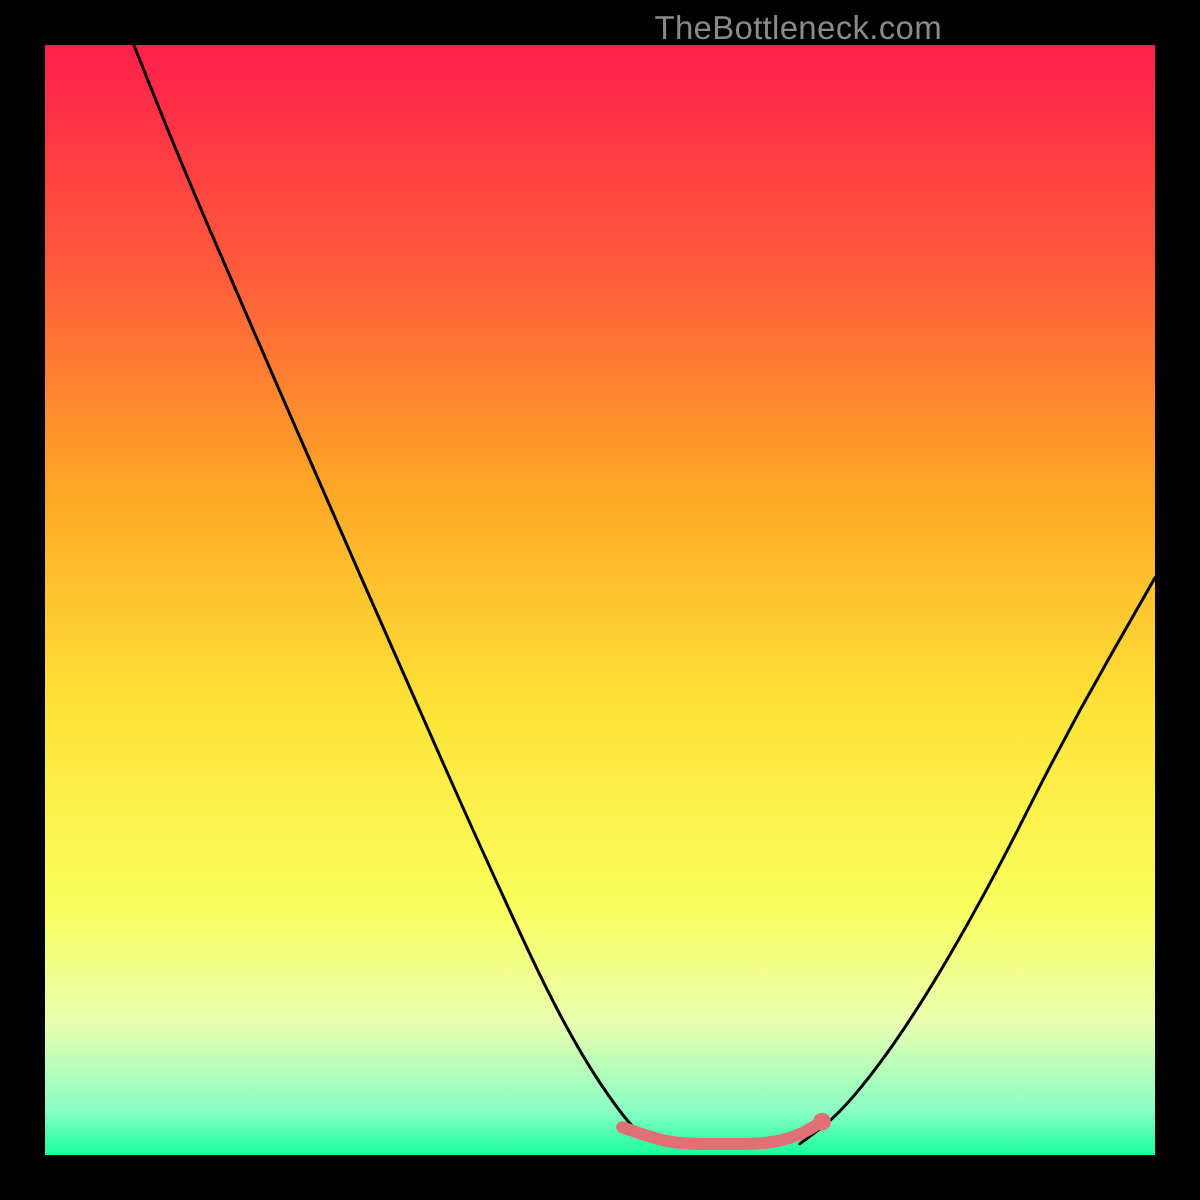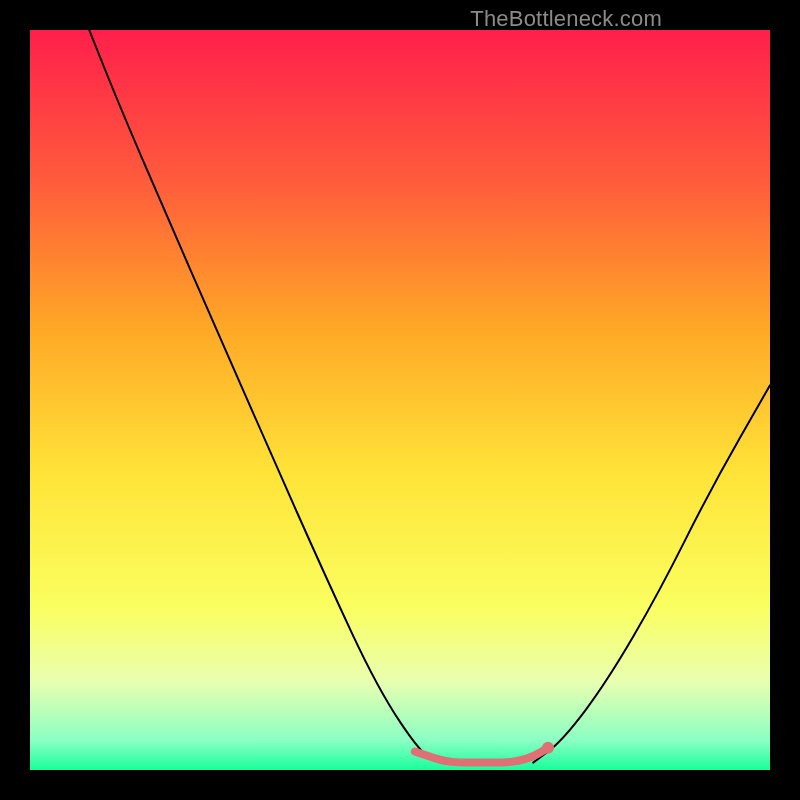--- a/index.html
+++ b/index.html
@@ -9,21 +9,20 @@
     height: 800px;
     overflow: hidden;
     background: #000;
     font-family: Arial, Helvetica, sans-serif;
   }
   .frame {
     position: relative;
     width: 640px;
     height: 800px;
     background: #000;
-    padding-left: 34px;
   }
   .plot-area {
     position: absolute;
     left: 30px;
     top: 30px;
     width: 740px;
     height: 740px;
   }
   .watermark {
     position: absolute;

